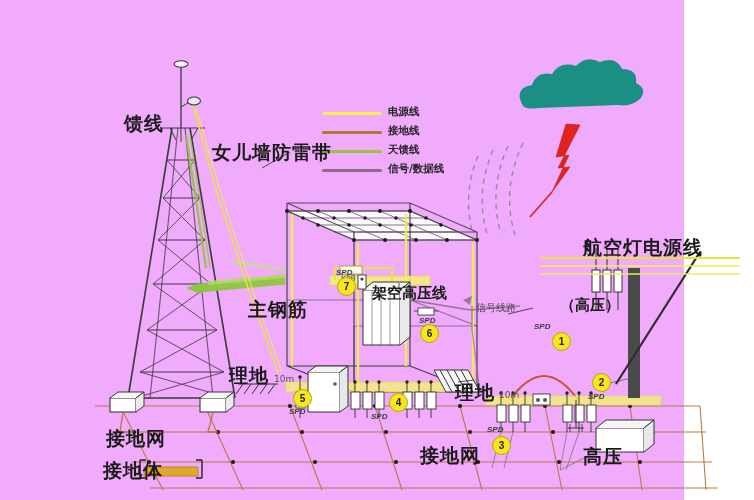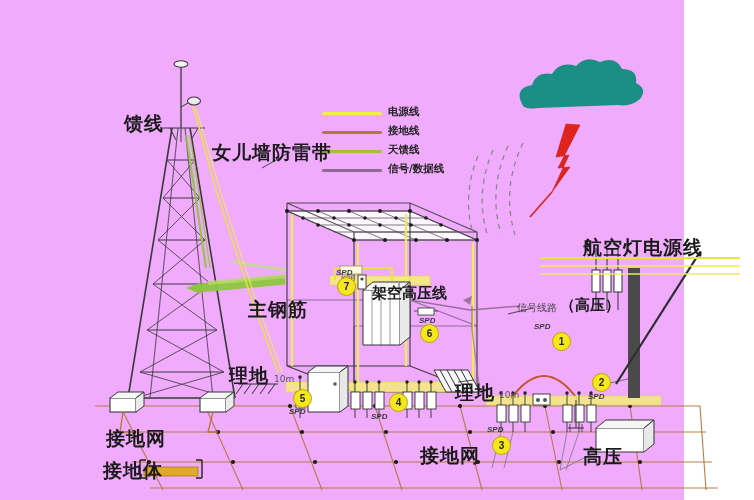--- a/index.html
+++ b/index.html
@@ -394,21 +394,21 @@
 
   <div class="lbl big" style="left:124px;top:111px;">馈线</div>
 
   <div class="lbl big" style="left:212px;top:140px;">女儿墙防雷带</div>
 
 
   <div class="lbl big" style="left:248px;top:297px;">主钢筋</div>
 
   <div class="lbl med" style="left:372px;top:284px;">架空高压线</div>
 
-  <div class="lbl sml" style="left:476px;top:301px;margin-left:41px;">信号线路</div>
+  <div class="lbl sml" style="left:476px;top:301px;">信号线路</div>
 
   <div class="lbl big" style="left:583px;top:235px;">航空灯电源线</div>
 
   <div class="lbl med" style="left:560px;top:296px;">（高压）</div>
 
   <div class="lbl big" style="left:583px;top:444px;">高压</div>
 
   <div class="lbl big" style="left:229px;top:363px;">理地</div>
   <div class="lbl tiny" style="left:274px;top:374px;font-size:9px;">10m</div>
 

